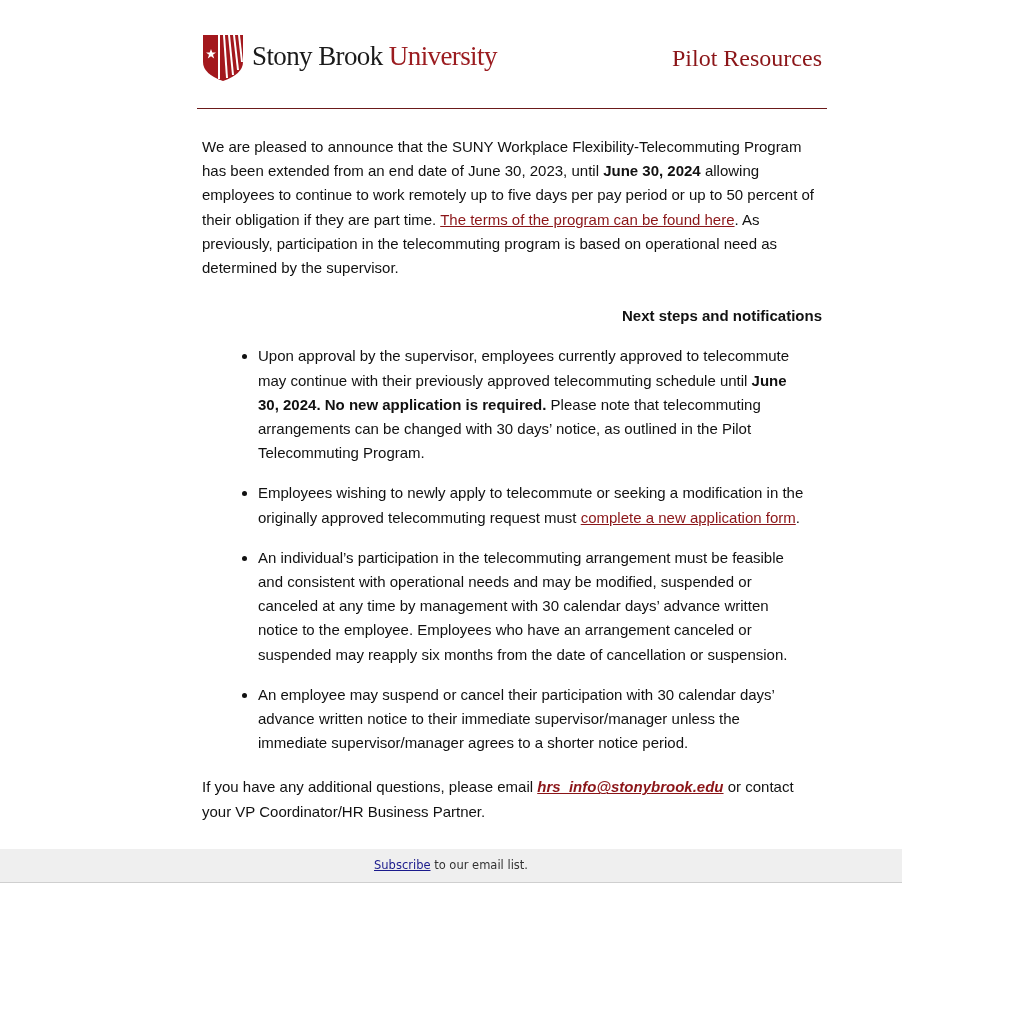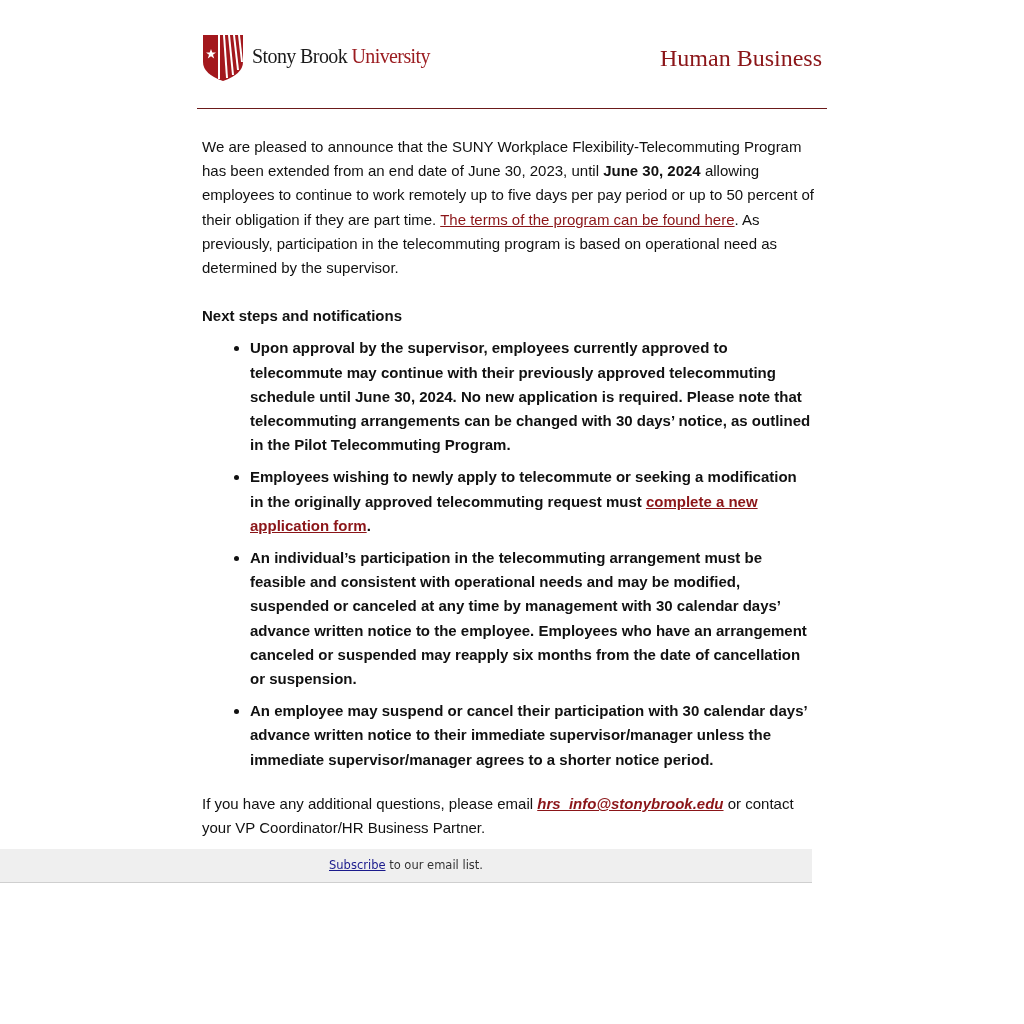--- a/index.html
+++ b/index.html
@@ -1,33 +1,33 @@
 <!DOCTYPE html>
 <html><head>
   <meta charset="utf-8">
   <style>
     html, body { margin:0; padding:0; background:#ffffff; }
     body { width:1024px; height:1024px; position:relative; overflow:hidden; font-family:"Liberation Sans", sans-serif; color:#111; }
     .wrap { position:absolute; left:197px; top:0; width:630px; }
     .header { position:relative; height:108px; border-bottom:1px solid #6b1a1a; }
     .logo { position:absolute; left:5px; top:32px; display:flex; align-items:center; }
     .shield { width:42px; height:50px; display:block; }
-    .logo-text { margin-left:8px; font-family:"Liberation Serif", serif; font-size:20px; letter-spacing:-0.6px; line-height:1; margin-top:-2px; }
+    .logo-text { margin-left:8px; font-family:"Liberation Serif", serif; font-size:27px; letter-spacing:-0.6px; line-height:1; margin-top:-2px; }
     .logo-text .sb { color:#1a1a1a; }
     .logo-text .u { color:#9b1c20; }
     .dept { position:absolute; right:5px; top:45px; font-family:"Liberation Serif", serif; font-size:24px; color:#8b1518; }
     .content { padding:26px 5px 0 5px; font-size:15px; line-height:24.2px; }
     p { margin:0; }
     a.red { color:#8b1518; text-decoration:underline; }
-    .sec-title { font-weight:bold; margin-top:24px; }
+    .sec-title { font-weight:bold; margin-top:24px;text-align:right; }
     ul { margin:0; padding-left:40px; }
-    li { margin:8px;font-weight:bold; }
+    li { margin:16px; }
     .closing { margin-top:20px; }
     .closing a { font-weight:bold; font-style:italic; }
-    .footer { position:absolute; left:0; top:849px; width:812px; height:33px; background:#efefef; border-bottom:1px solid #cfcfcf; text-align:center; font-family:"DejaVu Sans", sans-serif; font-size:11.5px; line-height:33px; color:#333; }
+    .footer { position:absolute; left:0; top:849px; width:902px; height:33px; background:#efefef; border-bottom:1px solid #cfcfcf; text-align:center; font-family:"DejaVu Sans", sans-serif; font-size:11.5px; line-height:33px; color:#333; }
     .footer a { color:#1a1a8c; text-decoration:underline; }
   </style>
 </head>
 <body>
 
 <div class="wrap">
   <div class="header">
     <div class="logo">
       <svg class="shield" viewBox="0 0 42 50">
         <path d="M1 3 L41 3 L41 30 Q41 42 21 49 Q1 42 1 30 Z" fill="#a3181d"></path>
@@ -35,21 +35,21 @@
           <line x1="17" y1="3" x2="17" y2="47"></line>
           <line x1="22" y1="3" x2="25" y2="46"></line>
           <line x1="27" y1="3" x2="31" y2="43"></line>
           <line x1="32" y1="3" x2="36" y2="38"></line>
           <line x1="37" y1="3" x2="40" y2="30"></line>
         </g>
         <polygon points="9,17 10.3,20.6 14,20.6 11,22.8 12.2,26.4 9,24.2 5.8,26.4 7,22.8 4,20.6 7.7,20.6" fill="#ffffff"></polygon>
       </svg>
       <span class="logo-text"><span class="sb">Stony Brook </span><span class="u">University</span></span>
     </div>
-    <div class="dept">Human Business</div>
+    <div class="dept">Pilot Resources</div>
   </div>
 
   <div class="content">
     <p><span>We are pleased to announce that the SUNY Workplace Flexibility-Telecommuting Program has been extended from an end date of June 30, 2023, until </span><b>June 30, 2024</b><span> allowing employees to continue to work remotely up to five days per pay period or up to 50 percent of their obligation if they are part time. </span><a class="red" href="#">The terms of the program can be found here</a><span>. As previously, participation in the telecommuting program is based on operational need as determined by the supervisor.</span></p>
 
     <p class="sec-title">Next steps and notifications</p>
     <ul>
       <li><span>Upon approval by the supervisor, employees currently approved to telecommute may continue with their previously approved telecommuting schedule until </span><b>June 30, 2024. No new application is required.</b><span> Please note that telecommuting arrangements can be changed with 30 days’ notice, as outlined in the Pilot Telecommuting Program.</span></li>
       <li><span>Employees wishing to newly apply to telecommute or seeking a modification in the originally approved telecommuting request must </span><a class="red" href="#">complete a new application form</a><span>.</span></li>
       <li><span>An individual’s participation in the telecommuting arrangement must be feasible and consistent with operational needs and may be modified, suspended or canceled at any time by management with 30 calendar days’ advance written notice to the employee. Employees who have an arrangement canceled or suspended may reapply six months from the date of cancellation or suspension.</span></li>

